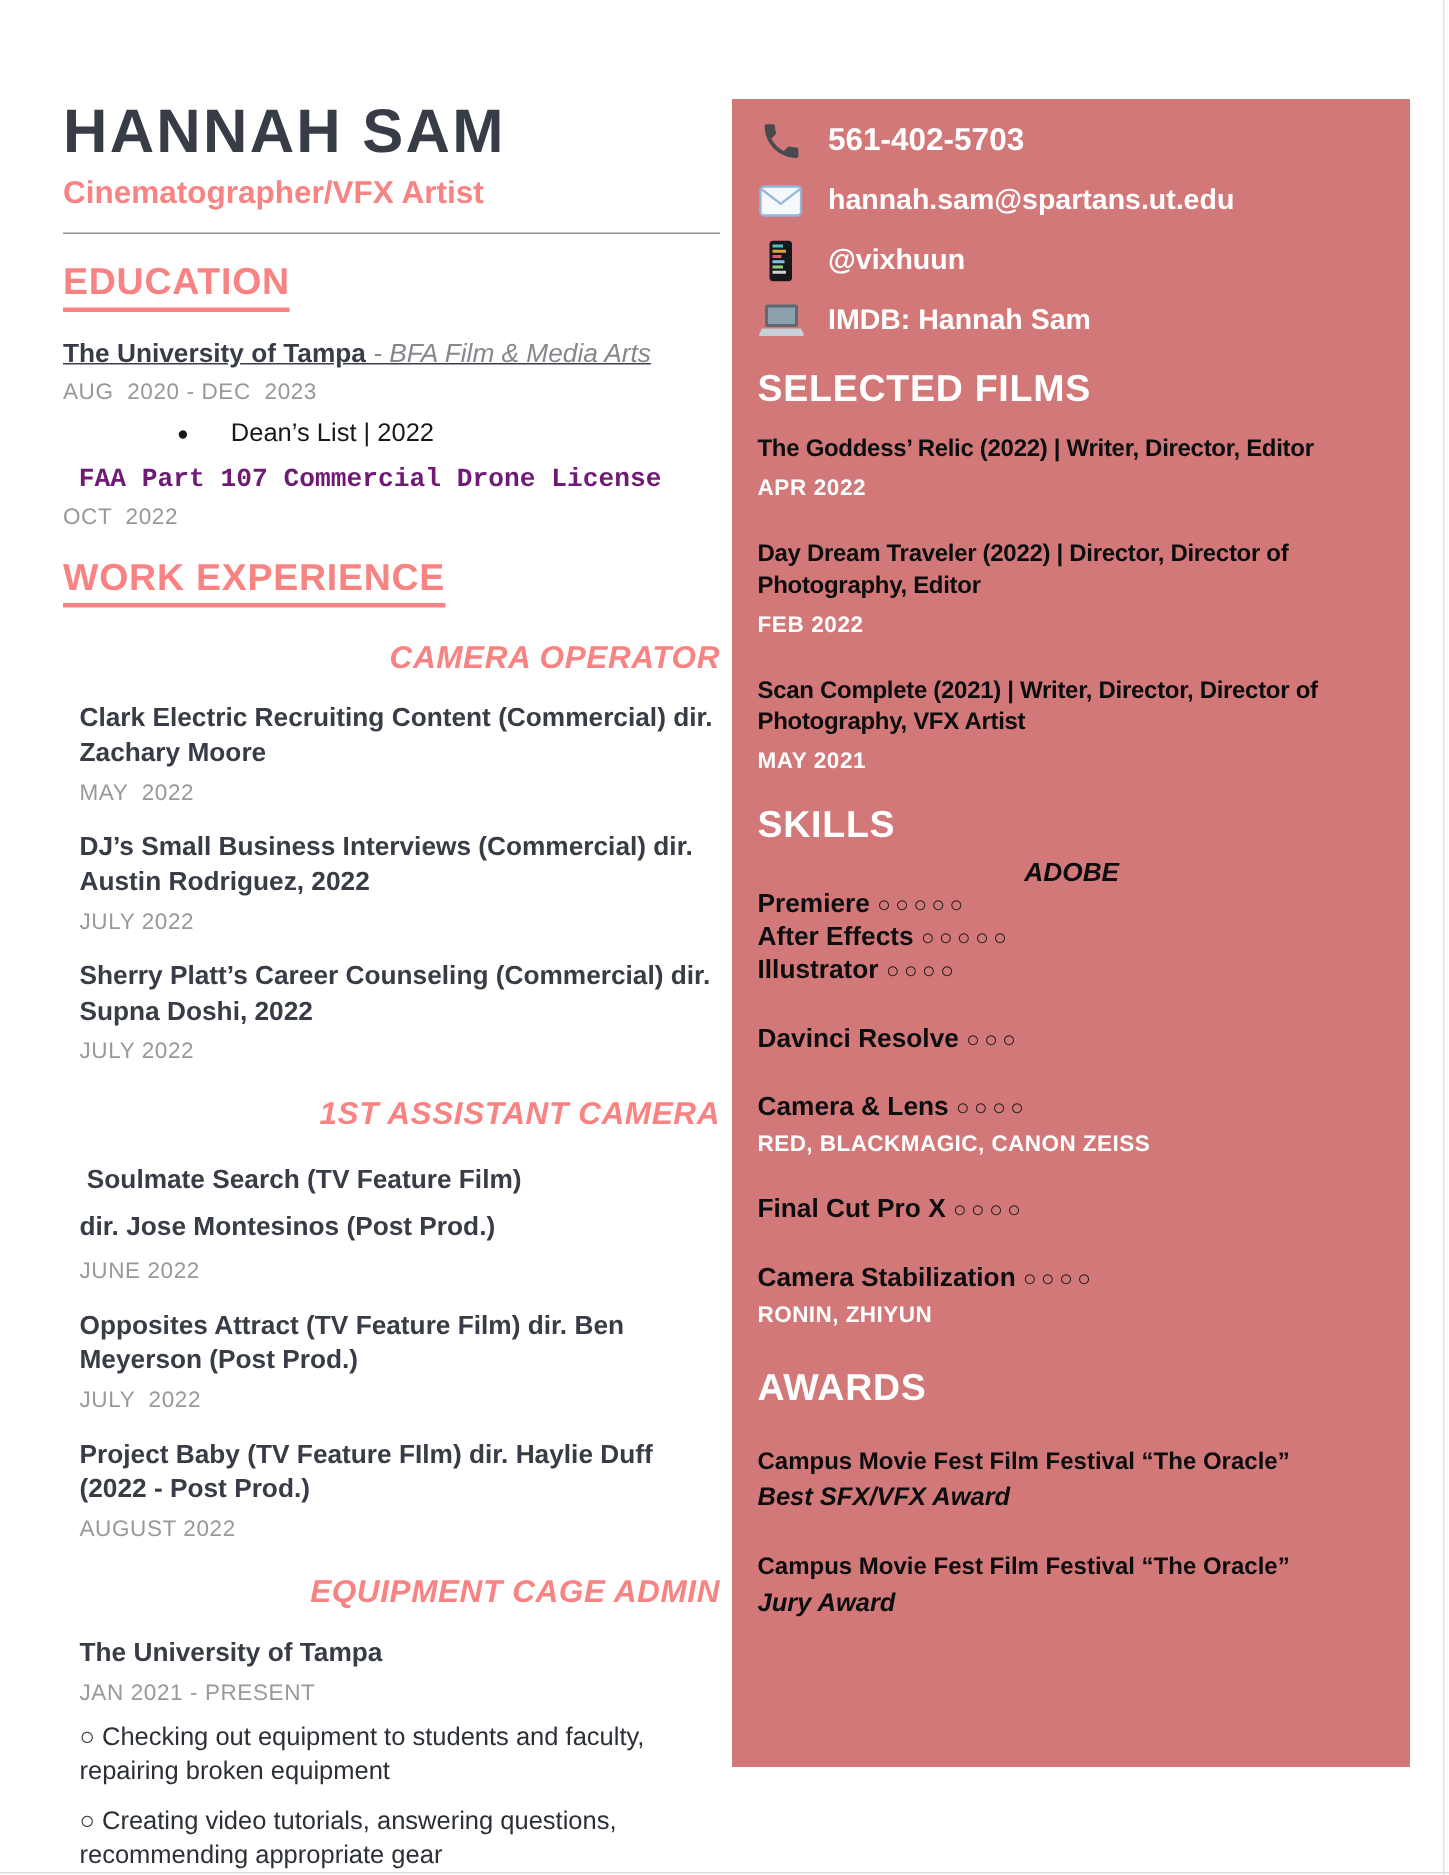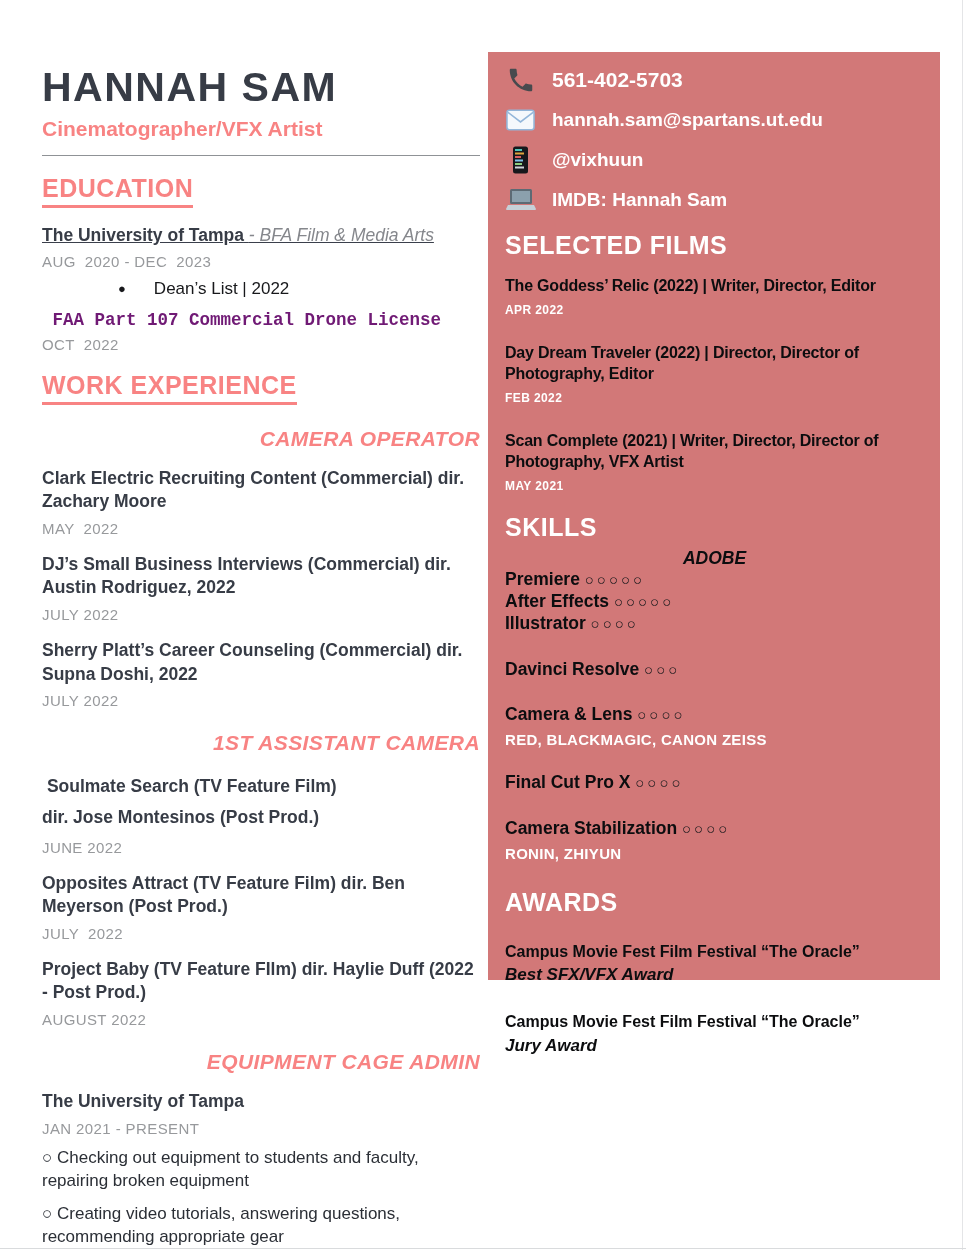--- a/index.html
+++ b/index.html
@@ -19,38 +19,38 @@
 
   .degree-line{margin-top:16px;font-size:17.5px;line-height:1.3;text-decoration:underline;}
   .degree-school{font-weight:700;color:#373c46;}
   .degree-detail{font-style:italic;color:#85878c;}
   .date{margin-top:6px;font-size:15px;color:#97999c;letter-spacing:.4px;}
   .deans{margin-top:9px;padding-left:76px;display:flex;gap:28px;font-size:17px;color:#17181b;}
   .deans .bullet{font-size:13px;line-height:1.6;}
   .cert{margin-top:10px;font-size:17.5px;font-weight:700;color:#701a75;font-family:Liberation Mono, monospace;}
 
   .cat-title{margin-top:22px;font-size:21px;font-weight:800;font-style:italic;color:#f88383;letter-spacing:.4px;text-align:right;}
-  .job{margin-top:16px;}
+  .job{margin-top:16px;margin-left:11px;}
   .job-name{font-size:17.5px;font-weight:700;color:#373c46;line-height:1.35;}
   .duty{margin-top:10px;font-size:17px;color:#2b2f36;line-height:1.35;}
 
   
-  .right-panel{position:absolute;left:488px;top:52px;width:452px;height:928px;background:#d27878;
+  .right-panel{position:absolute;left:488px;top:66px;width:452px;height:1112px;background:#d27878;
                box-sizing:border-box;padding:10px 16px 10px 17px;}
   .contact-row{display:flex;align-items:center;gap:16px;margin-top:9px;}
   .contact-row:first-child{margin-top:2px;}
   .contact-icon{width:31px;height:31px;flex:0 0 31px;display:flex;align-items:center;justify-content:center;}
   .contact-text{color:#ffffff;font-weight:700;font-size:19px;}
   .contact-text.big{font-size:21px;}
 
   .panel-head{margin-top:16px;font-size:25px;font-weight:800;letter-spacing:.5px;color:#ffffff;}
   .film{margin-top:15px;}
   .film + .film{margin-top:25px;}
   .film-title{font-size:16px;font-weight:700;color:#0c0d0f;line-height:1.35;letter-spacing:-.2px;}
-  .film-date{margin-top:6px;font-size:12px;font-weight:700;color:#ffffff;letter-spacing:.4px;}
+  .film-date{margin-top:6px;font-size:15px;font-weight:700;color:#ffffff;letter-spacing:.4px;}
 
   .adobe-label{margin-top:6px;text-align:center;font-size:17.5px;font-weight:800;font-style:italic;color:#0c0d0f;}
   .skill{font-size:17.5px;font-weight:700;color:#0c0d0f;line-height:1.25;}
   .skill .dots{font-weight:400;font-size:15px;letter-spacing:3px;color:#17181b;}
   .skill-block{margin-top:24px;}
   .skill-sub{margin-top:5px;font-size:15px;font-weight:700;color:#ffffff;letter-spacing:.3px;}
 
   .award{margin-top:24px;}
   .award-title{font-size:16px;font-weight:700;color:#0c0d0f;line-height:1.4;}
   .award-sub{font-size:17px;font-weight:700;font-style:italic;color:#0c0d0f;line-height:1.4;}

